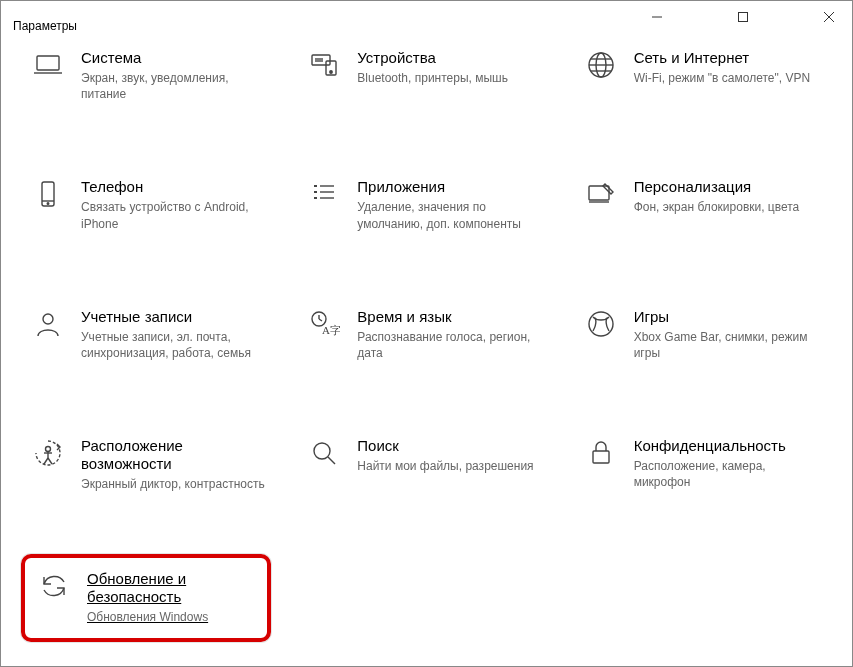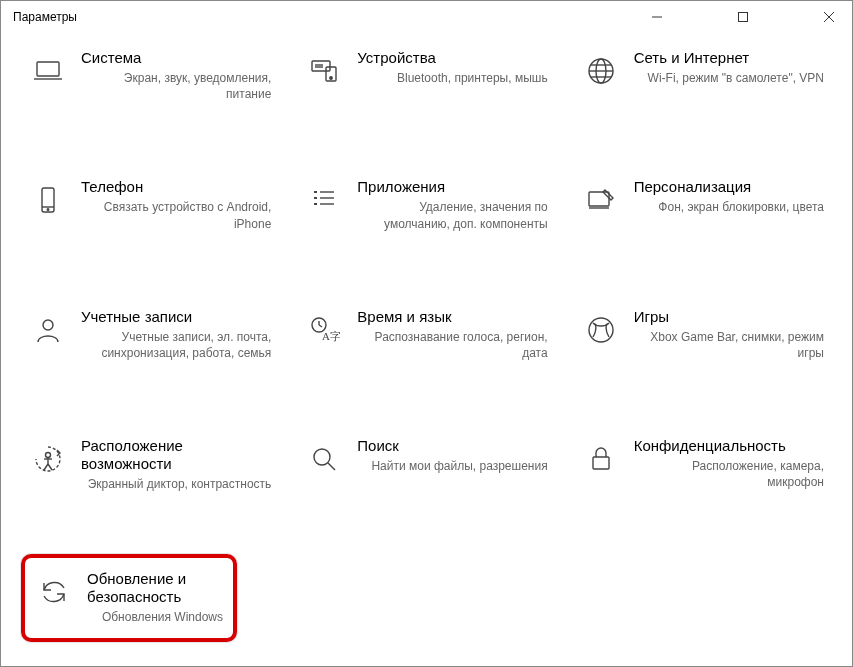--- a/index.html
+++ b/index.html
@@ -7,21 +7,21 @@
     font-family: "Segoe UI", Tahoma, sans-serif;
     background: #fff;
     width: 853px;
     height: 667px;
     overflow: hidden;
     border: 1px solid #888;
   }
   .titlebar {
     height: 32px;
     display: flex;
-    align-items: center;
+    align-items: flex-end;
     padding-left: 12px;
     font-size: 12px;
     color: #000;
     gap: 40px;
   }
   .titlebar .title { flex: 1; }
   .winbtn {
     width: 46px;
     height: 32px;
     display: flex;
@@ -43,43 +43,43 @@
     align-items: flex-start;
     gap: 14px;
     padding: 8px 8px;
     min-height: 68px;
   }
   .icon-slot {
     width: 38px;
     height: 38px;
     flex-shrink: 0;
     color: #a16207;
-    display:flex; align-items:flex-end; justify-content:center;
+    display:flex; align-items:flex-start; justify-content:center;
   }
   .icon-slot svg { width: 32px; height: 32px; stroke: #444; stroke-width:1.4; fill:none; }
   .tile-text { flex:1; }
   .tile-title {
     font-size: 15px;
     color: #000;
     line-height: 1.2;
     margin-bottom: 3px;
   }
   .tile-desc {
     font-size: 12px;
     color: #666;
     line-height: 1.35;
-    text-align: right;
   }
   .highlighted {
     border: 4px solid #d60000;
     border-radius: 10px;
     padding: 12px 10px;
     box-shadow: 0 0 0 1px rgba(0,0,0,0.1);
-    width: 216px;
+    width: 250px;
     margin-top: -6px;
+    text-decoration: underline;
   }
 </style>
 </head>
 <body>
 
 <div class="titlebar">
   <span class="title">Параметры</span>
   <div class="winbtn">
     <svg viewBox="0 0 10 10">
         <line x1="0" y1="5" x2="10" y2="5" stroke="#333" stroke-width="1"></line>

